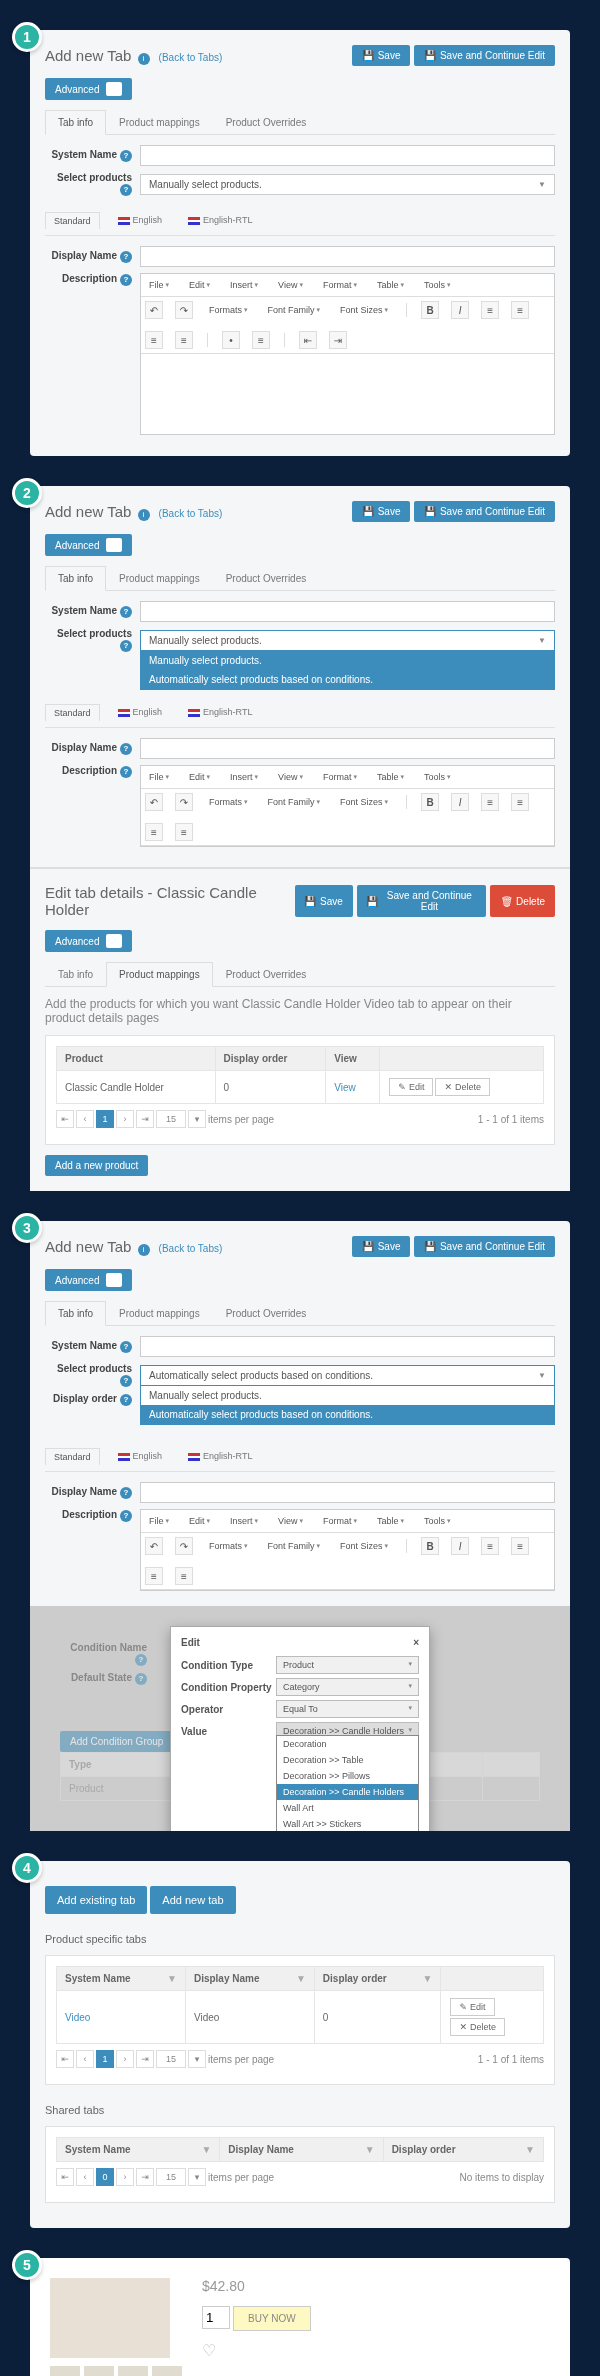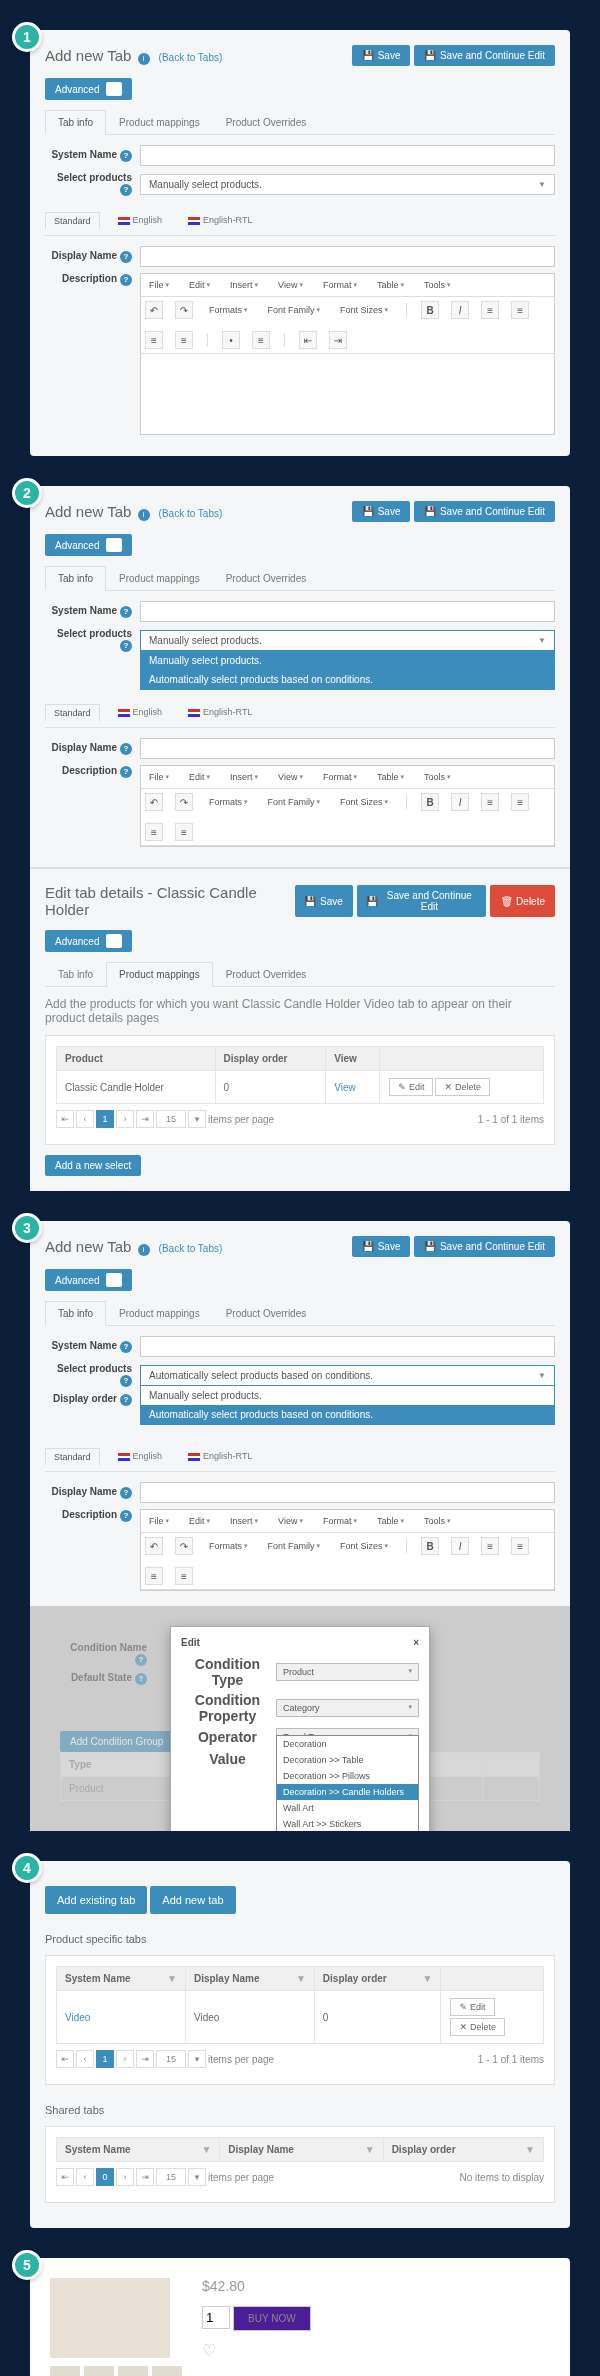--- a/index.html
+++ b/index.html
@@ -46,35 +46,35 @@
 .pager-btns{display:flex;gap:2px;align-items:center}
 .pg-btn{width:18px;height:18px;display:inline-flex;align-items:center;justify-content:center;background:#fff;border:1px solid #ddd;color:#888;font-size:9px}
 .pg-btn.active{background:#3c8dbc;color:#fff;border-color:#3c8dbc}
 .cell-btn{padding:3px 8px;border:1px solid #ccc;background:#fff;margin:1px;display:inline-flex;align-items:center;gap:3px;font-size:9px;cursor:pointer}
 .note{font-size:12px;color:#888;margin:8px 0}
 .shade{position:relative;background:#ccc;padding:30px;margin:15px -15px -15px;overflow:hidden}
 .shade-form{opacity:.5;font-size:9px;color:#555}
 .modal{position:absolute;left:50%;top:20px;transform:translateX(-50%);width:260px;background:#fff;border:1px solid #aaa;box-shadow:0 4px 12px rgba(0,0,0,.3);padding:10px;font-size:10px}
 .modal-title{font-weight:600;margin-bottom:8px;display:flex;justify-content:space-between}
 .modal-row{display:flex;align-items:center;margin:4px 0}
-.modal-label{width:95px;text-align:center;padding-right:2px;font-size:14px;color:#555;font-weight:600}
+.modal-label{width:95px;text-align:left;padding-right:2px;font-size:10px;color:#555;font-weight:600}
 .modal-sel{flex:1;padding:3px 6px;border:1px solid #bbb;font-size:9px;background:#f0f0f0;display:flex;justify-content:space-between}
 .modal-dd{position:absolute;left:105px;right:10px;background:#fff;border:1px solid #888;font-size:9px}
 .modal-dd-item{padding:3px 6px}
 .modal-dd-item.hl{background:#3c8dbc;color:#fff}
 .prod-tabs{display:flex;gap:12px;font-size:10px;border-bottom:1px solid #ddd;margin-bottom:12px}
 .prod-tab{padding:6px 4px;color:#888;cursor:pointer}
 .prod-tab.active{color:#555;border-bottom:2px solid #3c8dbc}
 .storefront{background:#fff;padding:0}
 .sf-top{display:flex;gap:20px;padding:20px}
 .sf-img{width:120px;height:80px;background:#e8e0d5;position:relative;overflow:hidden}
 .sf-thumbs{display:flex;gap:4px;margin-top:8px}
 .sf-thumb{width:30px;height:24px;background:#e0ddd0}
 .sf-price{color:#999;font-size:14px}
-.sf-buy{padding:6px 14px;background:#4c1d95;border:1px solid #ccc;color:#888;font-size:10px;margin-top:6px}
+.sf-buy{padding:6px 14px;background:#fef9c3;border:1px solid #ccc;color:#888;font-size:10px;margin-top:6px}
 .sf-tabs{display:flex;background:#f0f0f0;font-size:10px}
 .sf-tab{flex:1;padding:10px;text-align:center;color:#999;cursor:pointer}
 .sf-tab.active{background:#d9d0bb;color:#777}
 .section-title{font-size:11px;color:#666;margin:19px 0 6px}
 .flag{display:inline-block;width:12px;height:8px;background:#c33;margin-right:3px;vertical-align:middle}
 .flag.en{background:linear-gradient(#c33 33%,#fff 33% 66%,#33c 66%)}
 .tiny-caret{font-size:7px;color:#888}
 </style>
 </head>
 <body>
@@ -346,21 +346,21 @@
           <span class="pg-btn active">1</span>
           <span class="pg-btn">›</span>
           <span class="pg-btn">⇥</span>
           <span class="pg-btn" style="width:30px">15</span>
           <span class="pg-btn">▾</span>
           <span>items per page</span>
         </div>
         <span>1 - 1 of 1 items</span>
       </div>
     </div>
-    <button class="btn btn-blue">Add a new select</button>
+    <button class="btn btn-blue">Add a new product</button>
   </div>
 </div>
 
 <div class="step">
   <div class="step-num">3</div>
   <div class="header">
     <div><span class="title">Add new Tab</span>
       <span class="help">i</span>
       <a class="back-link">(Back to Tabs)</a></div>
     <div class="btns">

